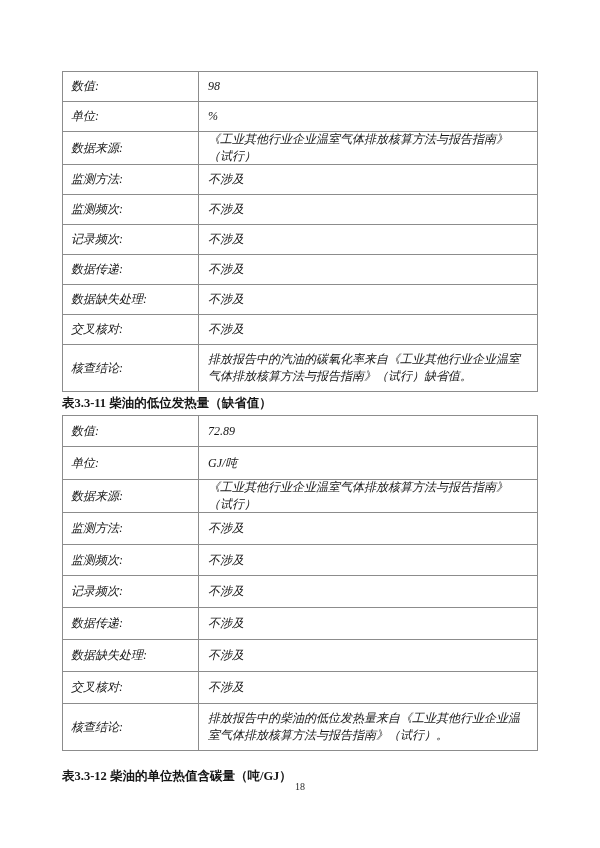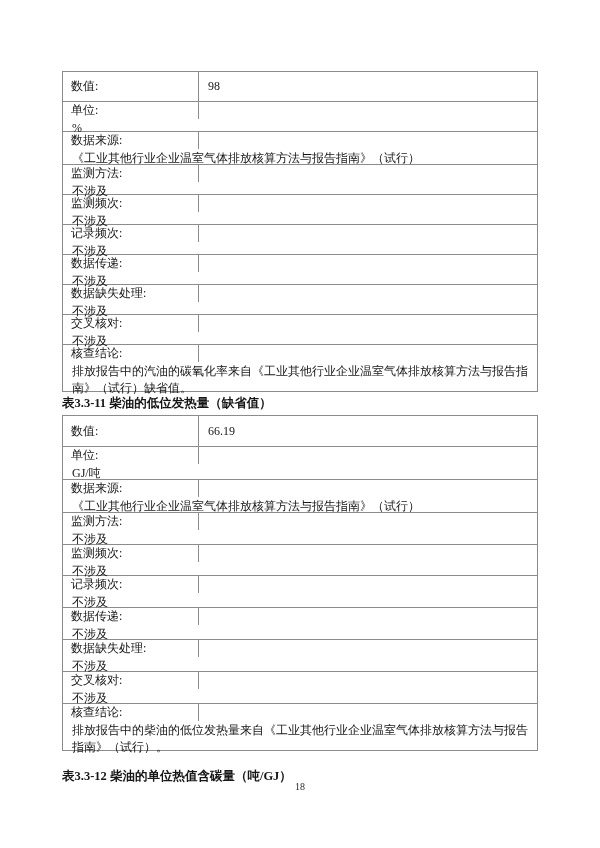--- a/index.html
+++ b/index.html
@@ -18,29 +18,30 @@
     width:476px;
   }
   .tbl {
     border:1px solid #8c8c8c;
     width:100%;
     box-sizing:border-box;
     font-size:12px;
     line-height:1.4;
   }
   .tr { display:flex; height:29px; }
-  .tr + .tr { border-top:1px solid #8c8c8c;flex-direction:column; }
+  .tr + .tr { border-top:1px solid #8c8c8c; }
   .tr.h30 { height:30px; }
   .tr.h31 { height:31px; }
   .tr.h32 { height:32px; }
   .tr.h46 { height:46px; }
   .td {
     display:flex;
     align-items:center;
     box-sizing:border-box;
+    font-style:italic;
   }
   .td.label {
     width:136px;
     min-width:136px;
     padding:0 4px 0 8px;
     border-right:1px solid #8c8c8c;
   }
   .td.value {
     flex:1;
     padding:1px 8px 1px 9px;
@@ -110,21 +111,21 @@
         <div class="td label">核查结论:</div>
         <div class="td value">排放报告中的汽油的碳氧化率来自《工业其他行业企业温室气体排放核算方法与报告指南》（试行）缺省值。</div>
       </div>
     </div>
 
     <div class="caption">表3.3-11 柴油的低位发热量（缺省值）</div>
 
     <div class="tbl">
       <div class="tr h30">
         <div class="td label">数值:</div>
-        <div class="td value">66.19</div>
+        <div class="td value">72.89</div>
       </div>
       <div class="tr h32">
         <div class="td label">单位:</div>
         <div class="td value">GJ/吨</div>
       </div>
       <div class="tr h32">
         <div class="td label">数据来源:</div>
         <div class="td value">《工业其他行业企业温室气体排放核算方法与报告指南》（试行）</div>
       </div>
       <div class="tr h31">

